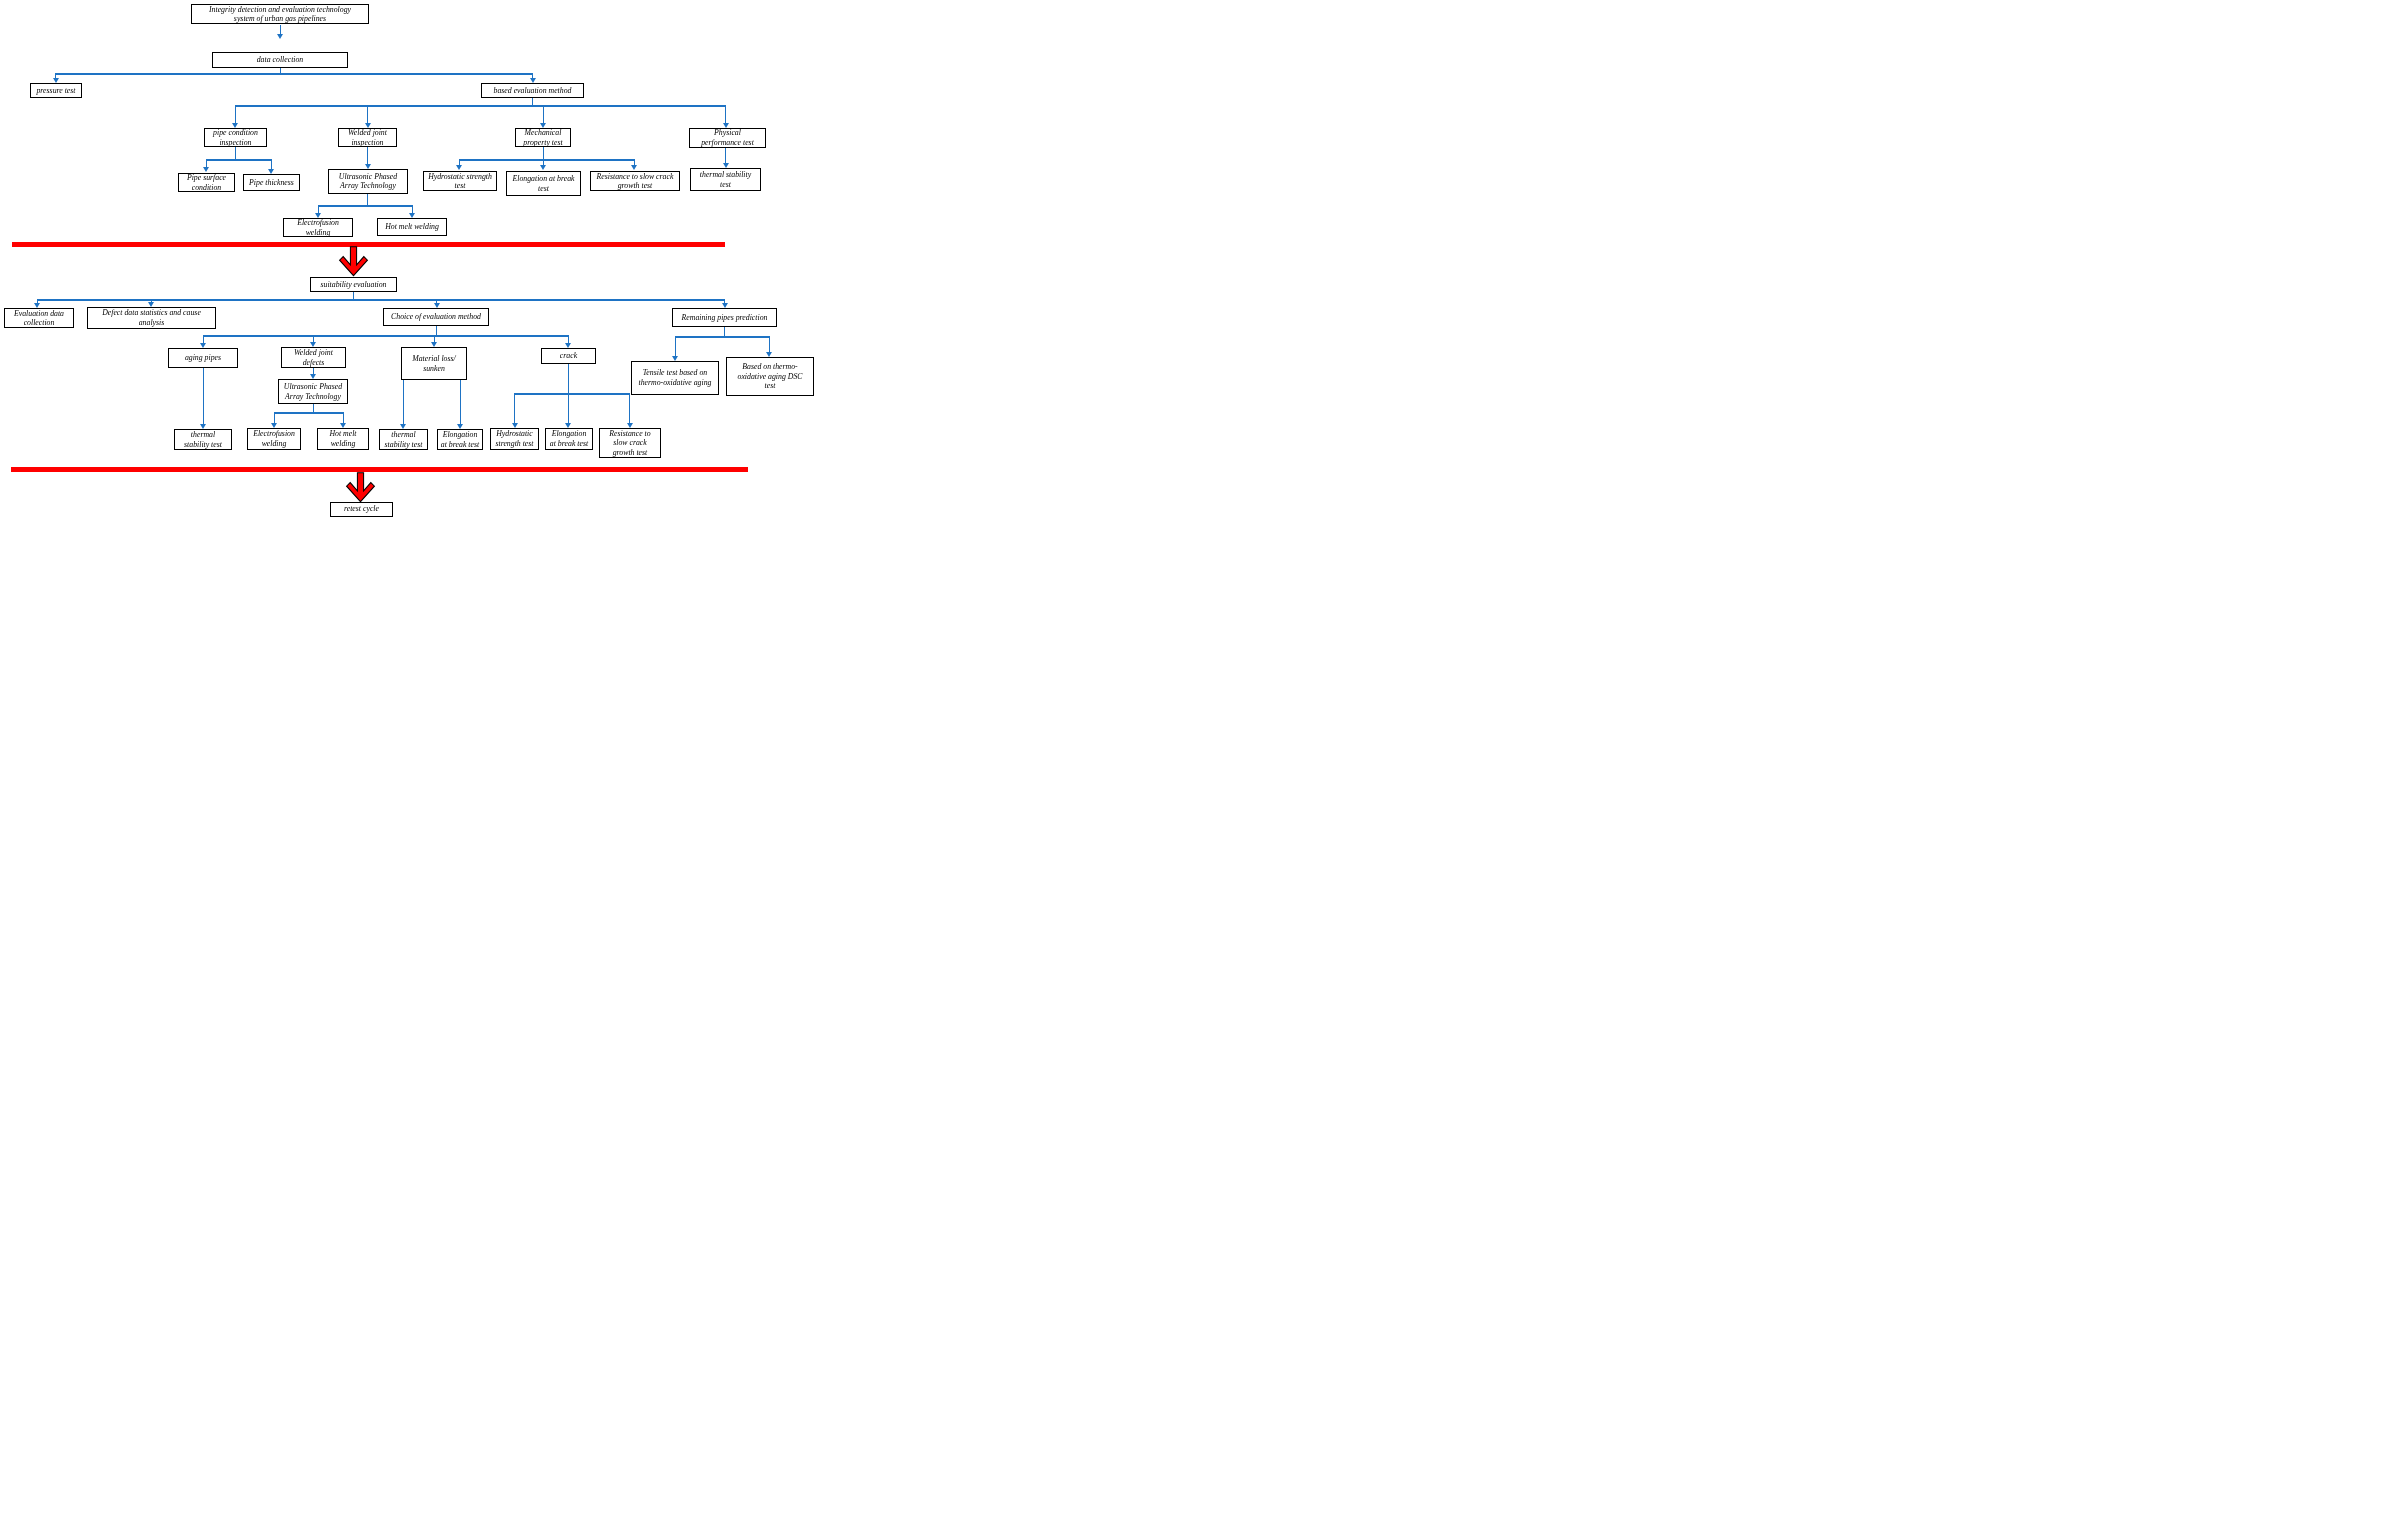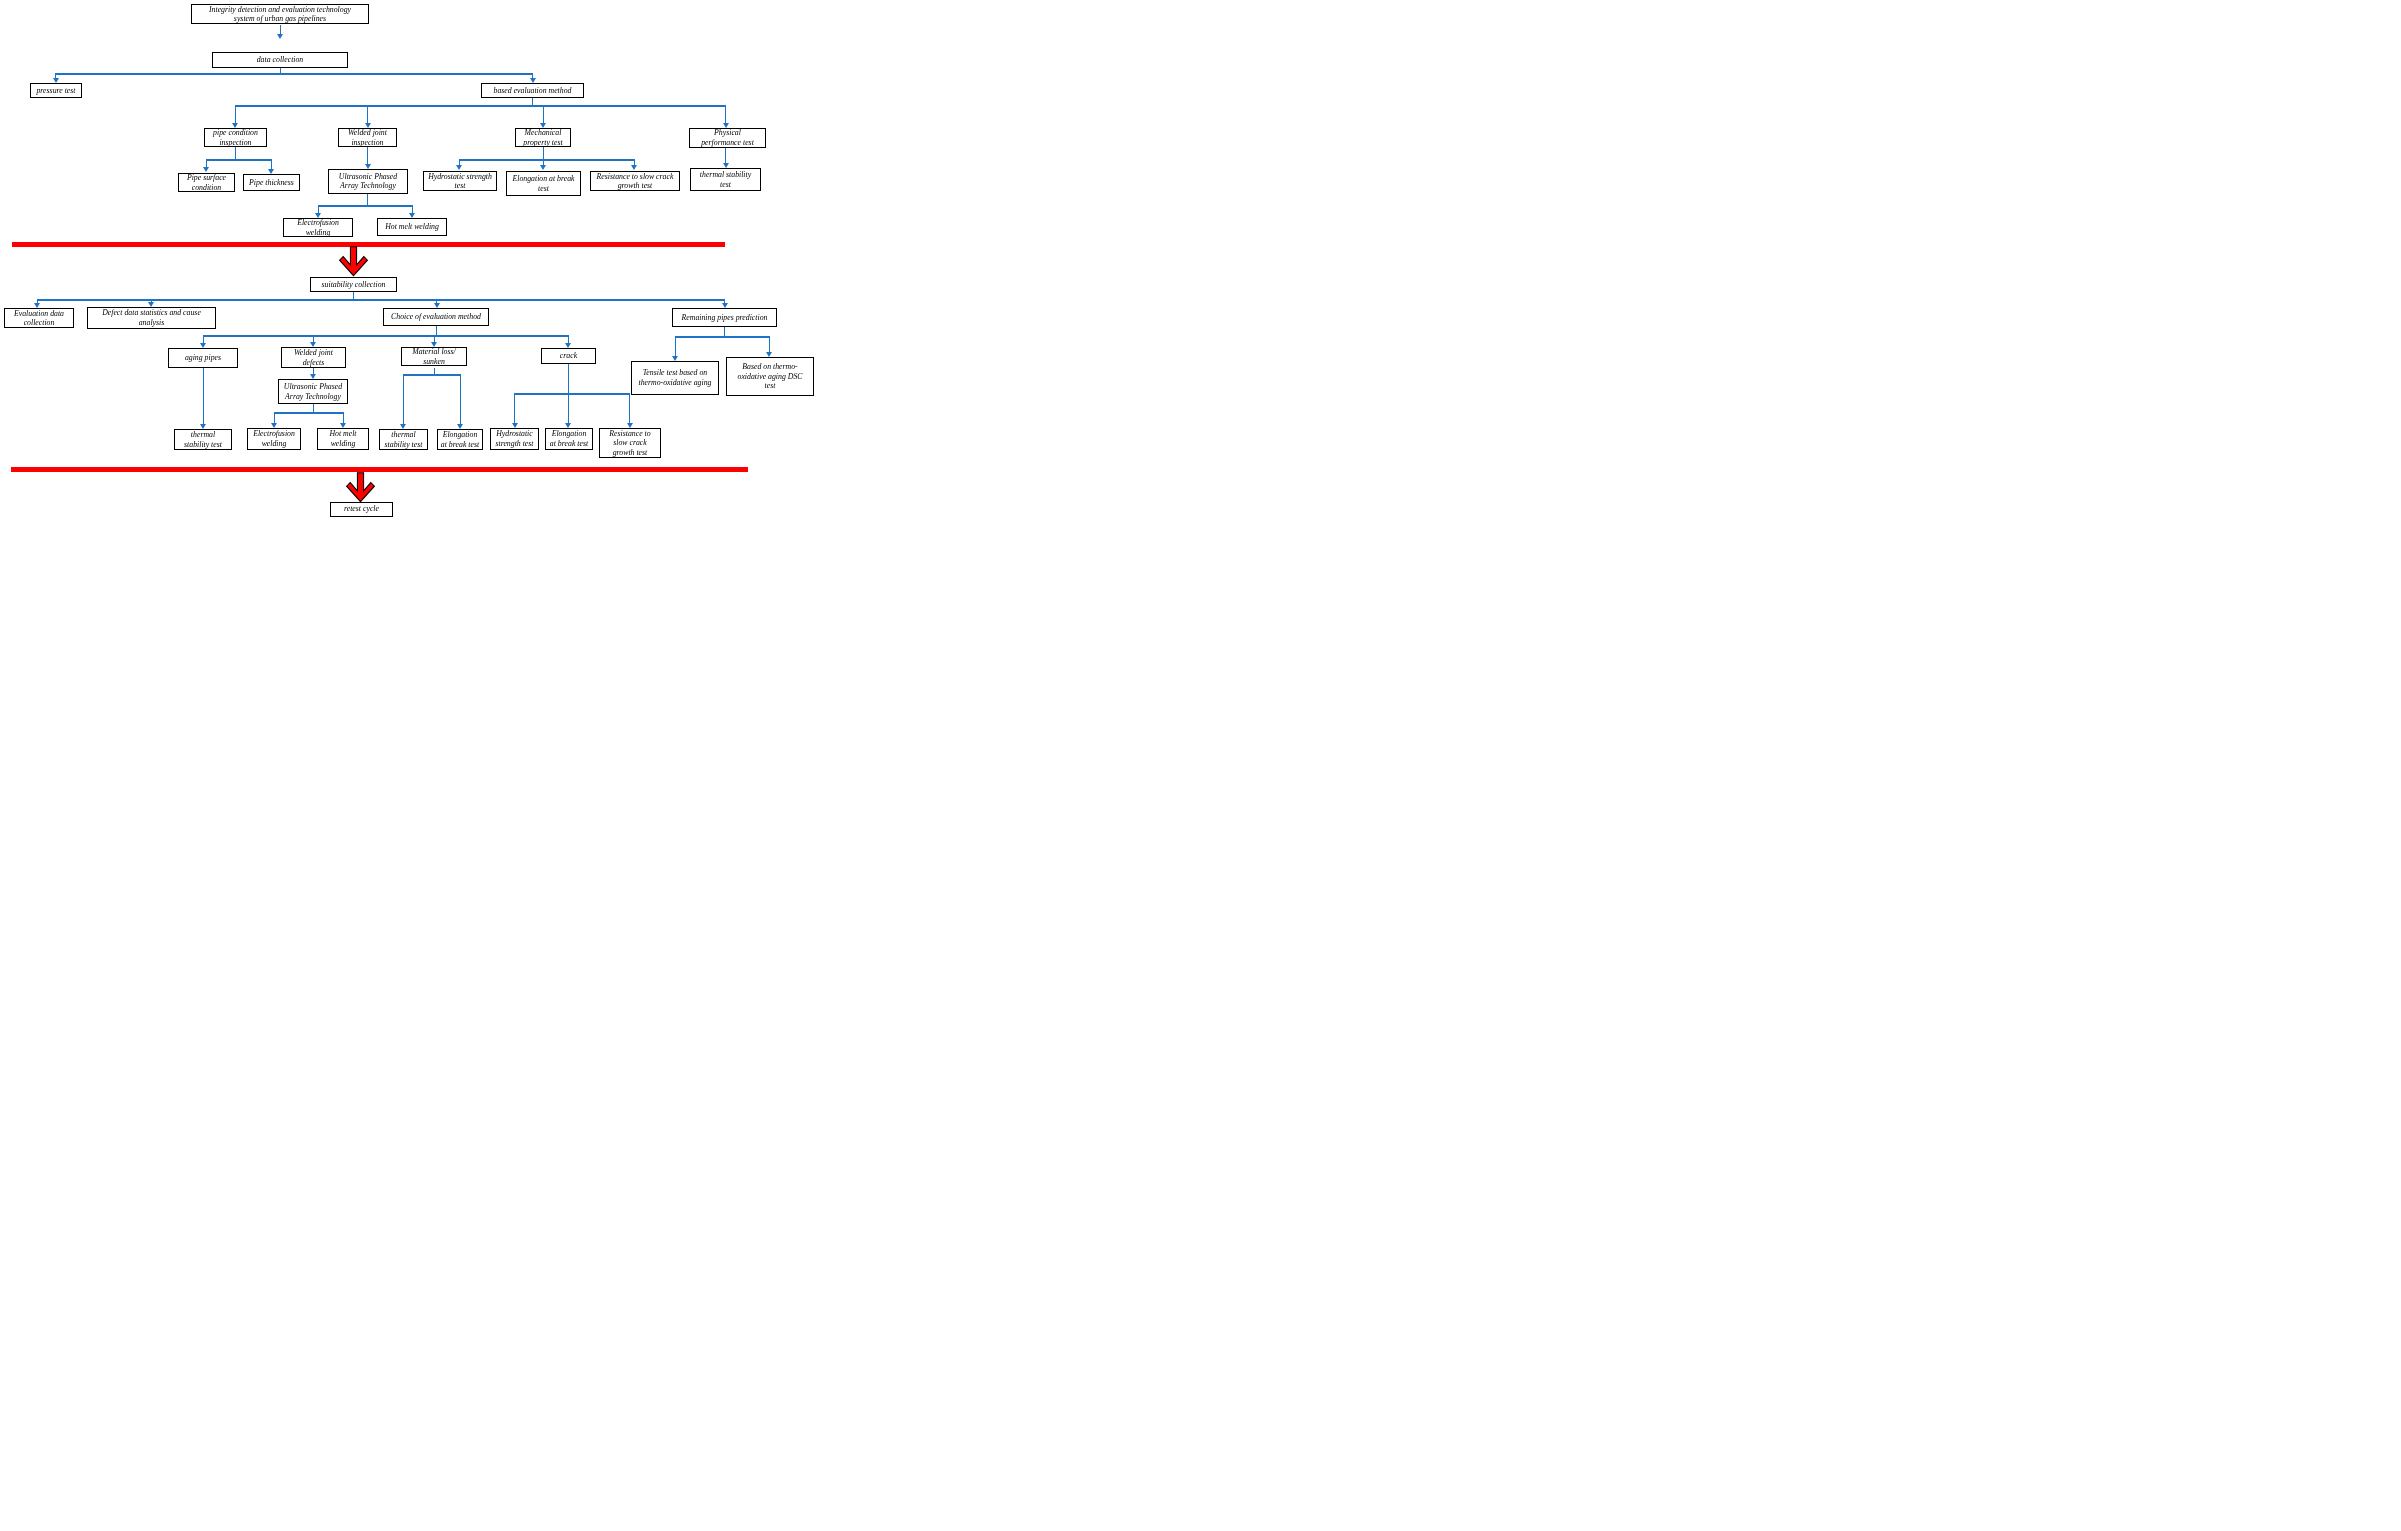--- a/index.html
+++ b/index.html
@@ -165,31 +165,31 @@
 test</div>
   <div class="node" style="left:283px;top:218px;width:70px;height:19px">Electrofusion
 welding</div>
   <div class="node" style="left:377px;top:218px;width:70px;height:18px">Hot melt welding</div>
 
   <div class="redbar" style="left: 11.5px; top: 242px; width: 713px; height: 4.7px; background: rgb(255, 0, 0);"></div>
   <svg class="phase-arrow" style="left:337px;top:246px" width="33" height="31" viewBox="0 0 64 59">
     <polygon points="26,1 38,1 38,36 52,20 59,27 32,57 5,27 12,20 26,36" fill="#FF0000" stroke="#000000" stroke-width="2" stroke-linejoin="miter"></polygon>
   </svg>
 
-  <div class="node" style="left:310px;top:277px;width:87px;height:15px">suitability collection</div>
+  <div class="node" style="left:310px;top:277px;width:87px;height:15px">suitability evaluation</div>
   <div class="node" style="left:4px;top:308px;width:70px;height:20.3px">Evaluation data
 collection</div>
   <div class="node" style="left:87px;top:307px;width:129px;height:22px">Defect data statistics and cause
 analysis</div>
   <div class="node" style="left:383px;top:308px;width:106px;height:18px">Choice of evaluation method</div>
   <div class="node" style="left:672px;top:308px;width:105px;height:19px">Remaining pipes prediction</div>
   <div class="node" style="left:168px;top:348px;width:70px;height:20px">aging pipes</div>
   <div class="node" style="left:281px;top:347px;width:65px;height:21px">Welded joint
 defects</div>
-  <div class="node" style="left:401px;top:347px;width:66px;height:19px">Material loss/
+  <div class="node" style="left:401px;top:347px;width:66px;height:33px">Material loss/
 sunken</div>
   <div class="node" style="left:541px;top:348px;width:55px;height:15.7px">crack</div>
   <div class="node" style="left:278px;top:379px;width:70px;height:25px">Ultrasonic Phased
 Array Technology</div>
   <div class="node" style="left:631px;top:361px;width:88px;height:34px">Tensile test based on
 thermo-oxidative aging</div>
   <div class="node" style="left:726px;top:357px;width:88px;height:39px">Based on thermo-
 oxidative aging DSC
 test</div>
   <div class="node" style="left:174px;top:429px;width:58px;height:21px">thermal

